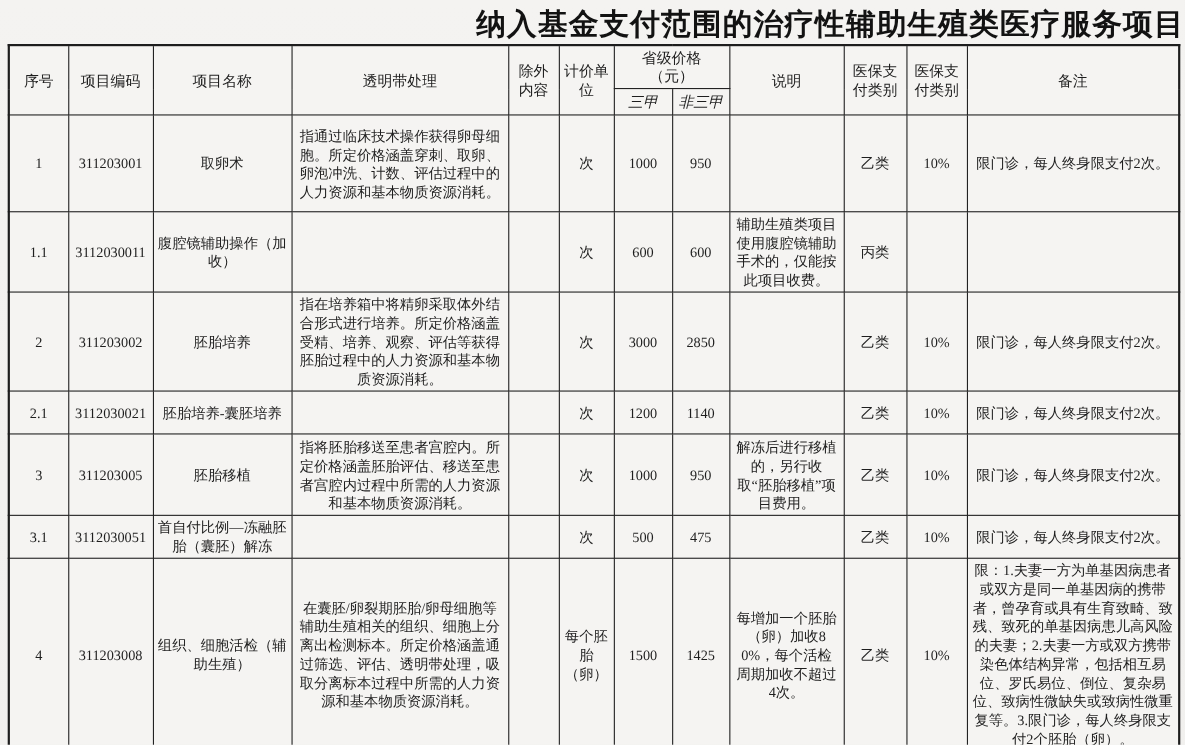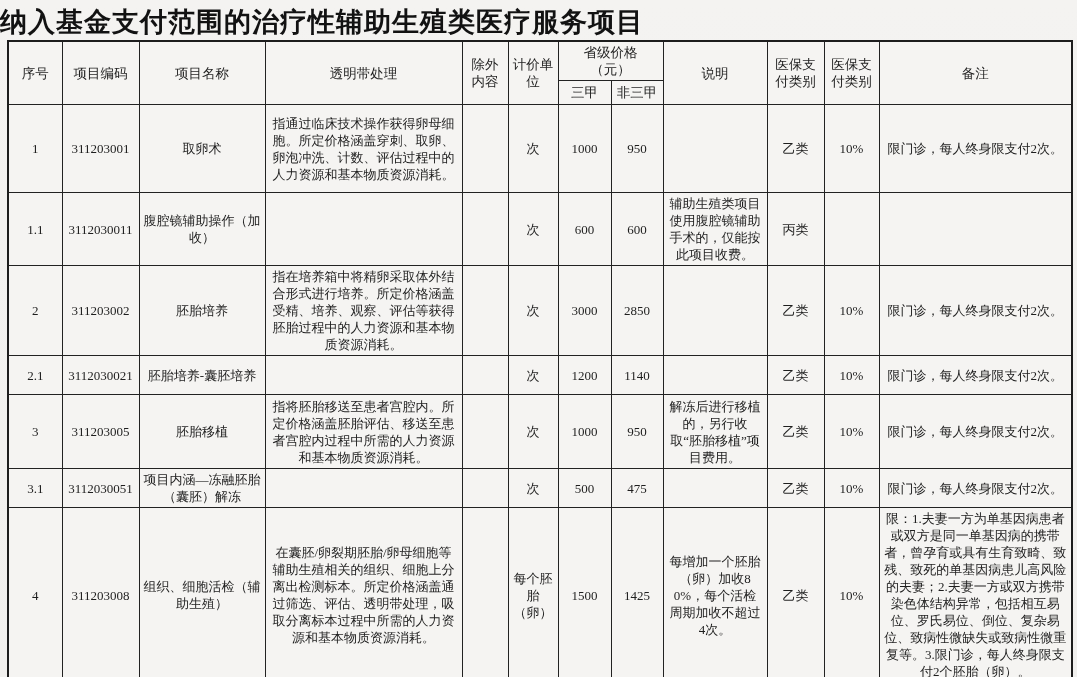--- a/index.html
+++ b/index.html
@@ -15,21 +15,21 @@
     height: 677px;
     overflow: hidden;
     background: linear-gradient(180deg, #f4f3f1 0%, #f1f0ee 100%);
     position: relative;
   }
   .title {
     font-family: "Liberation Sans", "DejaVu Sans", sans-serif;
     font-weight: 700;
     font-size: 27px;
     letter-spacing: 1px;
-    text-align: left;
+    text-align: right;
     color: #121212;
     padding-top: 5px;
     height: 40px;
     line-height: 34px;
   }
   table.doc {
     border-collapse: collapse;
     table-layout: fixed;
     width: 1064px;
     margin-left: 7px;
@@ -44,21 +44,21 @@
     font-size: 13px;
     line-height: 17px;
     overflow: hidden;
     word-break: break-all;
   }
   table.doc th {
     font-weight: 500;
     font-size: 13.5px;
   }
   thead tr.hr1 th { height: 36px; }
-  thead tr.hr2 th { height: 24px; }
+  thead tr.hr2 th { height: 24px; font-style: italic; }
   td.al, th.al { text-align: left; }
   td.cell-content, td.cell-note { text-align: left; text-align-last: auto; line-height: 17px; }
   td.cell-remark { text-align: left; line-height: 16.5px; padding: 2px 3px; }
   
   tbody tr:nth-child(1) { height: 88px; }
   tbody tr:nth-child(2) { height: 70px; }
   tbody tr:nth-child(3) { height: 87px; }
   tbody tr:nth-child(4) { height: 39px; padding-left: 12px; }
   tbody tr:nth-child(5) { height: 74px; }
   tbody tr:nth-child(6) { height: 39px; margin-left: 29px; }
@@ -172,21 +172,21 @@
           <td class="cell-price-3a">1000</td>
           <td class="cell-price-non3a">950</td>
           <td class="cell-note al">解冻后进行移植的，另行收取“胚胎移植”项目费用。</td>
           <td class="cell-pay-class">乙类</td>
           <td class="cell-self-pay">10%</td>
           <td class="cell-remark al">限门诊，每人终身限支付2次。</td>
         </tr>
         <tr>
           <td class="cell-seq">3.1</td>
           <td class="cell-code">3112030051</td>
-          <td class="cell-name">项目内涵—冻融胚胎（囊胚）解冻</td>
+          <td class="cell-name">首自付比例—冻融胚胎（囊胚）解冻</td>
           <td class="cell-content al"></td>
           <td class="cell-exclusion"></td>
           <td class="cell-unit">次</td>
           <td class="cell-price-3a">500</td>
           <td class="cell-price-non3a">475</td>
           <td class="cell-note al"></td>
           <td class="cell-pay-class">乙类</td>
           <td class="cell-self-pay">10%</td>
           <td class="cell-remark al">限门诊，每人终身限支付2次。</td>
         </tr>

